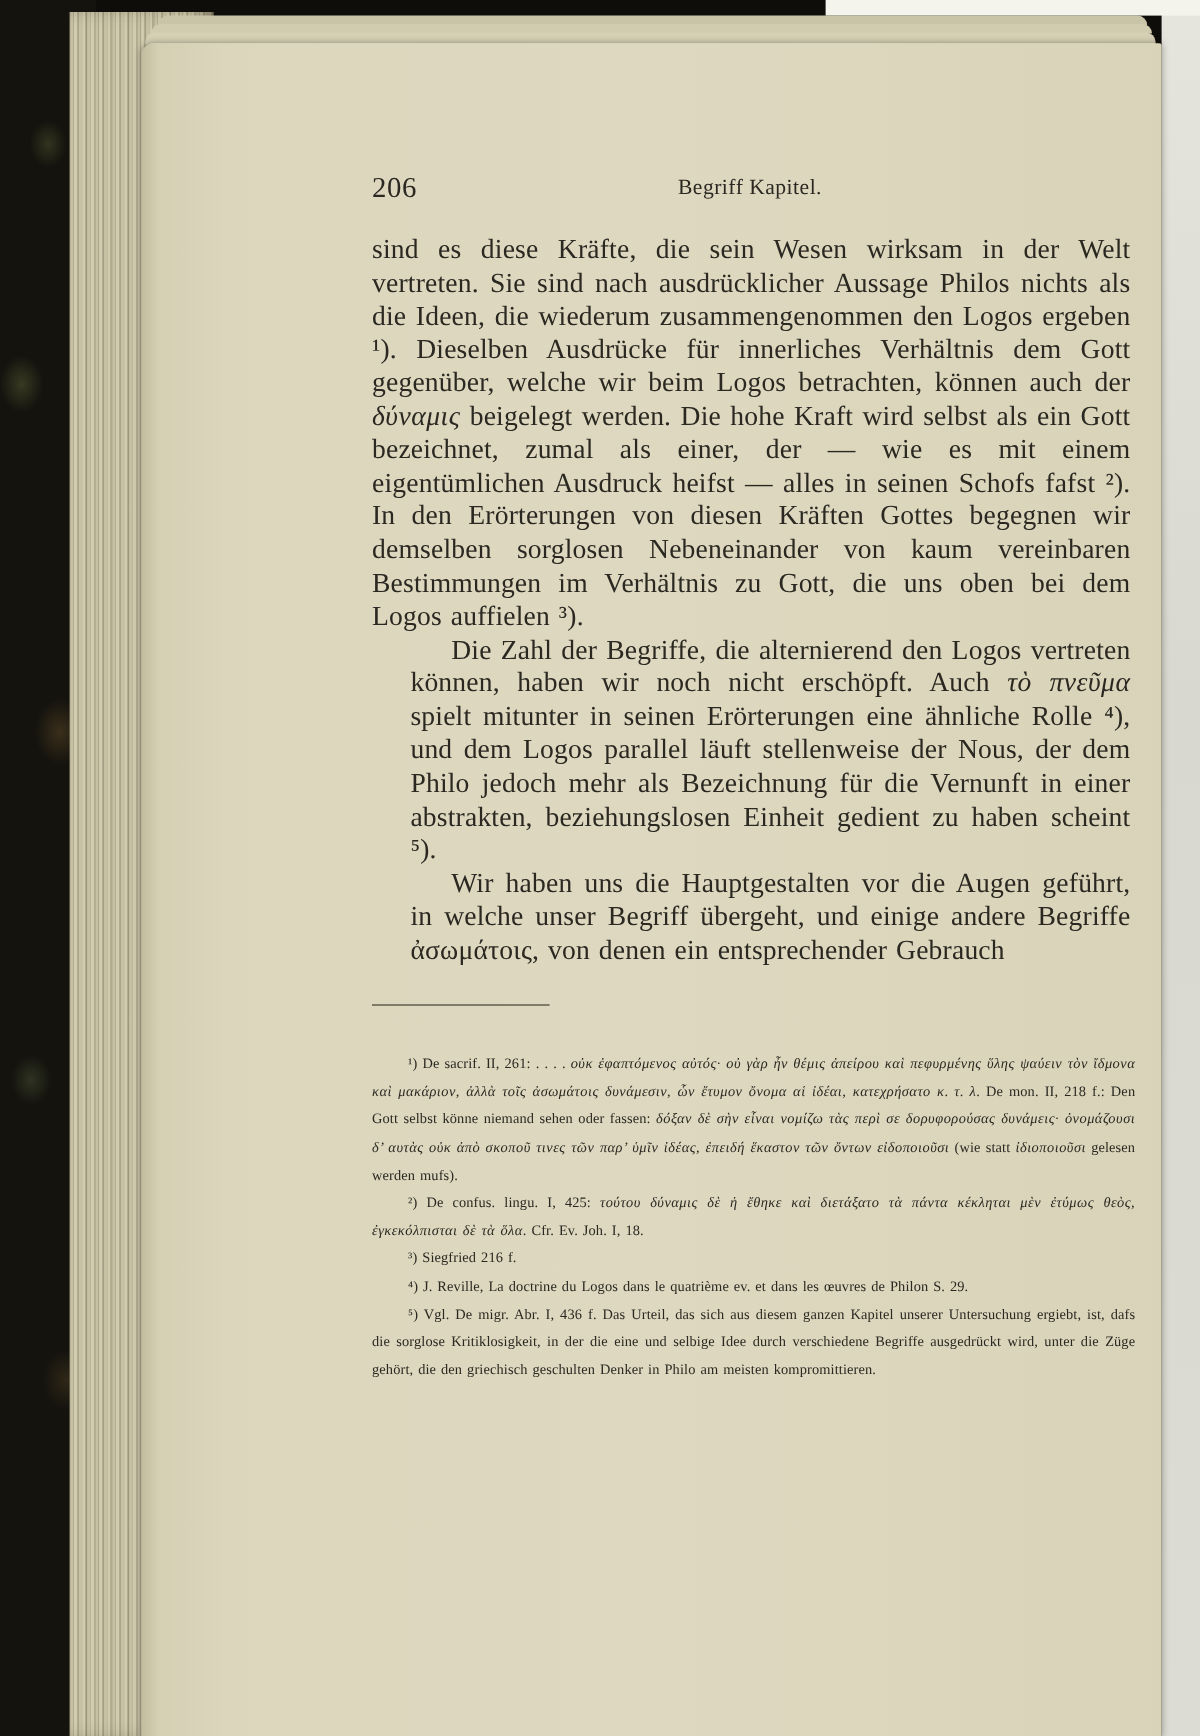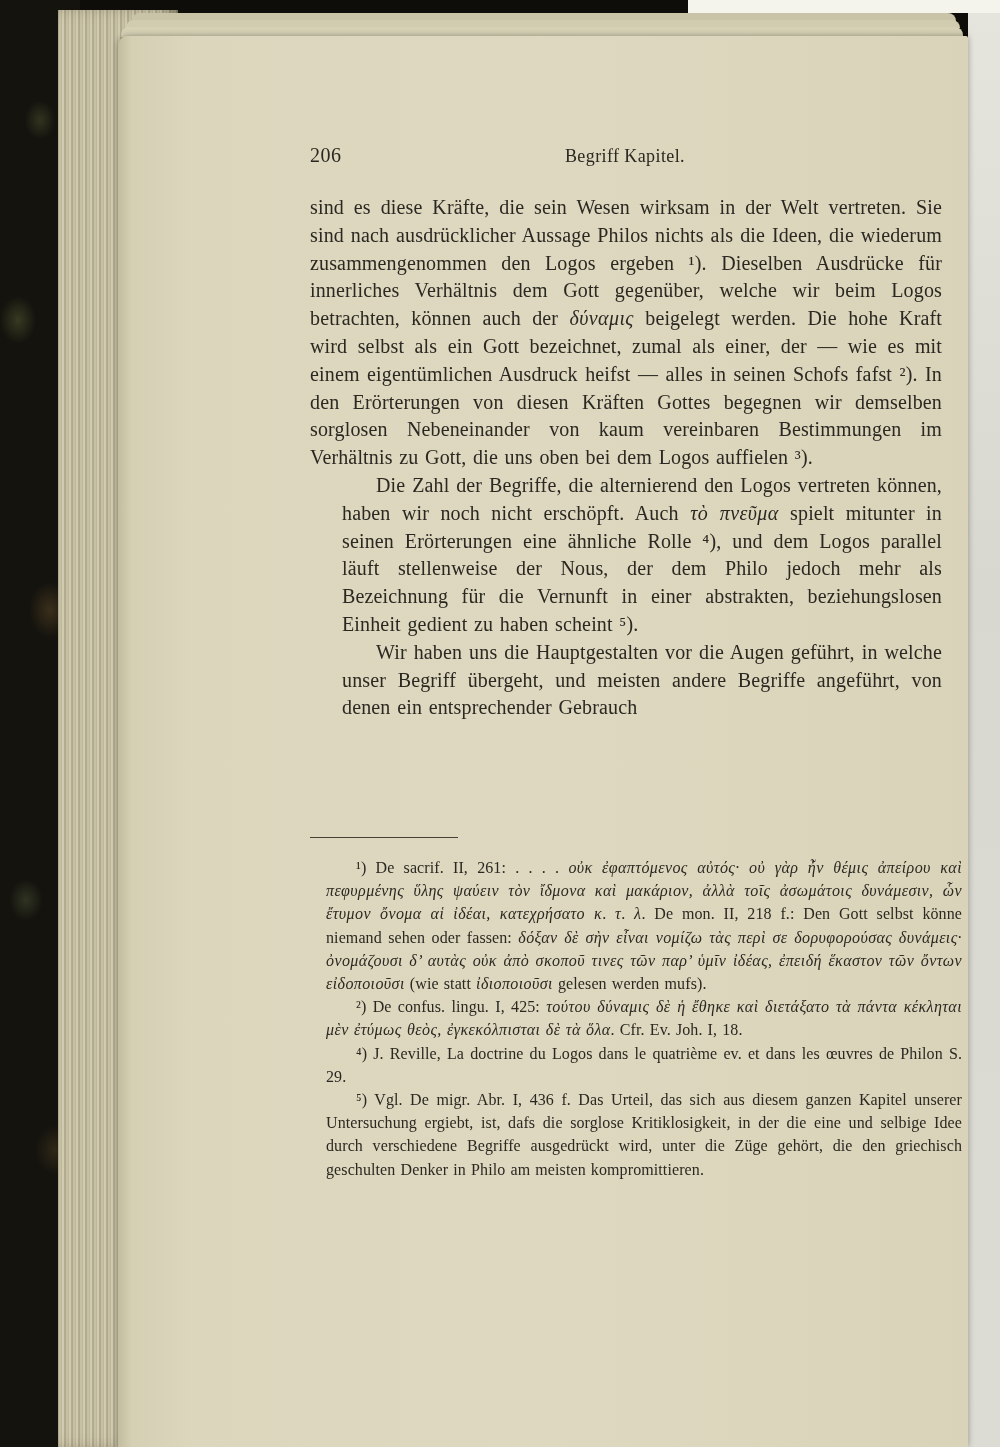--- a/index.html
+++ b/index.html
@@ -40,33 +40,33 @@
   .sheet-2{left:126px;top:20px;width:834px;height:8px;background:#d1cbaf;}
   .sheet-3{left:121px;top:27px;width:842px;height:10px;background:#d6d1b5;}
 
   
   .page{position:absolute;left:118px;top:36px;width:850px;height:1411px;
         background:linear-gradient(90deg,#c3bd9f 0px,#d5d0b4 14px,var(--paper) 70px,#ddd8bf 420px,#d9d4b9 100%);
         border-radius:10px 2px 0 0;
         box-shadow:0 0 6px rgba(0,0,0,.35);}
 
   .running-head{position:absolute;left:192px;top:108px;width:630px;height:26px;color:var(--ink);}
-  .page-number{position:absolute;left:0;top:0;font-size:20px;letter-spacing:.5px;}
+  .page-number{position:absolute;left:0;top:0;font-size:24px;letter-spacing:.5px;}
   .chapter-title{position:absolute;left:0;right:0;top:2px;text-align:center;font-size:18px;letter-spacing:.4px;}
 
   .body-text{position:absolute;left:192px;top:158px;width:632px;color:var(--ink);
-             font-size:20px;line-height:27.8px;text-align:justify;word-spacing:1.5px;letter-spacing:.15px;}
+             font-size:23px;line-height:27.8px;text-align:justify;word-spacing:1.5px;letter-spacing:.15px;}
   .body-text p{margin:0;}
   .body-text p.indent{text-indent:34px;margin-left:32px;}
 
   .footnote-rule{position:absolute;left:192px;top:801px;width:148px;height:0;
                  border-top:1.4px solid #444033;}
 
-  .footnotes{position:absolute;left:192px;top:820px;width:636px;color:var(--ink);
-             font-size:16px;line-height:23.2px;text-align:justify;word-spacing:1px;letter-spacing:.1px;margin-left:16px;}
+  .footnotes{position:absolute;left:192px;top:839px;width:636px;color:var(--ink);
+             font-size:12px;line-height:23.2px;text-align:justify;word-spacing:1px;letter-spacing:.1px;}
   .footnotes p{margin:0;text-indent:30px;}
 
   em.greek{font-style:italic;letter-spacing:.4px;}
 </style>
 </head>
 <body>
 
 <div class="scene">
   <div class="right-strip"></div>
   <div class="top-right-strip"></div>
@@ -78,25 +78,26 @@
 
   <div class="page">
     <div class="running-head">
       <span class="page-number">206</span>
       <span class="chapter-title">Begriff Kapitel.</span>
     </div>
 
     <div class="body-text" id="body-text">
         <p>sind es diese Kräfte, die sein Wesen wirksam in der Welt vertreten. Sie sind nach ausdrücklicher Aussage Philos nichts als die Ideen, die wiederum zusammengenommen den Logos ergeben ¹). Dieselben Ausdrücke für innerliches Verhältnis dem Gott gegenüber, welche wir beim Logos betrachten, können auch der <em class="greek">δύναμις</em> beigelegt werden. Die hohe Kraft wird selbst als ein Gott bezeichnet, zumal als einer, der — wie es mit einem eigentümlichen Ausdruck heifst — alles in seinen Schofs fafst ²). In den Erörterungen von diesen Kräften Gottes begegnen wir demselben sorglosen Nebeneinander von kaum vereinbaren Bestimmungen im Verhältnis zu Gott, die uns oben bei dem Logos auffielen ³).</p>
         <p class="indent">Die Zahl der Begriffe, die alternierend den Logos vertreten können, haben wir noch nicht erschöpft. Auch <em class="greek">τὸ πνεῦμα</em> spielt mitunter in seinen Erörterungen eine ähnliche Rolle ⁴), und dem Logos parallel läuft stellenweise der Nous, der dem Philo jedoch mehr als Bezeichnung für die Vernunft in einer abstrakten, beziehungslosen Einheit gedient zu haben scheint ⁵).</p>
-        <p class="indent">Wir haben uns die Hauptgestalten vor die Augen geführt, in welche unser Begriff übergeht, und meisten andere Begriffe angeführt, von denen ein entsprechender Gebrauch</p>
+        <p class="indent">Wir haben uns die Hauptgestalten vor die Augen geführt, in welche unser Begriff übergeht, und einige andere Begriffe ἀσωμάτοις, von denen ein entsprechender Gebrauch</p>
       </div>
 
     <div class="footnote-rule"></div>
 
     <div class="footnotes" id="footnotes">
         <p>¹) De sacrif. II, 261: . . . . <em class="greek">οὐκ ἐφαπτόμενος αὐτός· οὐ γὰρ ἦν θέμις ἀπείρου καὶ πεφυρμένης ὕλης ψαύειν τὸν ἴδμονα καὶ μακάριον, ἀλλὰ τοῖς ἀσωμάτοις δυνάμεσιν, ὧν ἔτυμον ὄνομα αἱ ἰδέαι, κατεχρήσατο κ</em>. <em class="greek">τ</em>. <em class="greek">λ</em>. De mon. II, 218 f.: Den Gott selbst könne niemand sehen oder fassen: <em class="greek">δόξαν δὲ σὴν εἶναι νομίζω τὰς περὶ σε δορυφορούσας δυνάμεις· ὀνομάζουσι δ’ αυτὰς οὐκ ἀπὸ σκοποῦ τινες τῶν παρ’ ὑμῖν ἰδέας, ἐπειδή ἕκαστον τῶν ὄντων εἰδοποιοῦσι</em> (wie statt <em class="greek">ἰδιοποιοῦσι</em> gelesen werden mufs).</p>
         <p>²) De confus. lingu. I, 425: <em class="greek">τούτου δύναμις δὲ ἡ ἔθηκε καὶ διετάξατο τὰ πάντα κέκληται μὲν ἐτύμως θεὸς, ἐγκεκόλπισται δὲ τὰ ὅλα</em>. Cfr. Ev. Joh. I, 18.</p>
+        <p>³) Siegfried 216 f.</p>
         <p>⁴) J. Reville, La doctrine du Logos dans le quatrième ev. et dans les œuvres de Philon S. 29.</p>
         <p>⁵) Vgl. De migr. Abr. I, 436 f. Das Urteil, das sich aus diesem ganzen Kapitel unserer Untersuchung ergiebt, ist, dafs die sorglose Kritiklosigkeit, in der die eine und selbige Idee durch verschiedene Begriffe ausgedrückt wird, unter die Züge gehört, die den griechisch geschulten Denker in Philo am meisten kompromittieren.</p>
       </div>
   </div>
 </div>
 
 </body></html>

